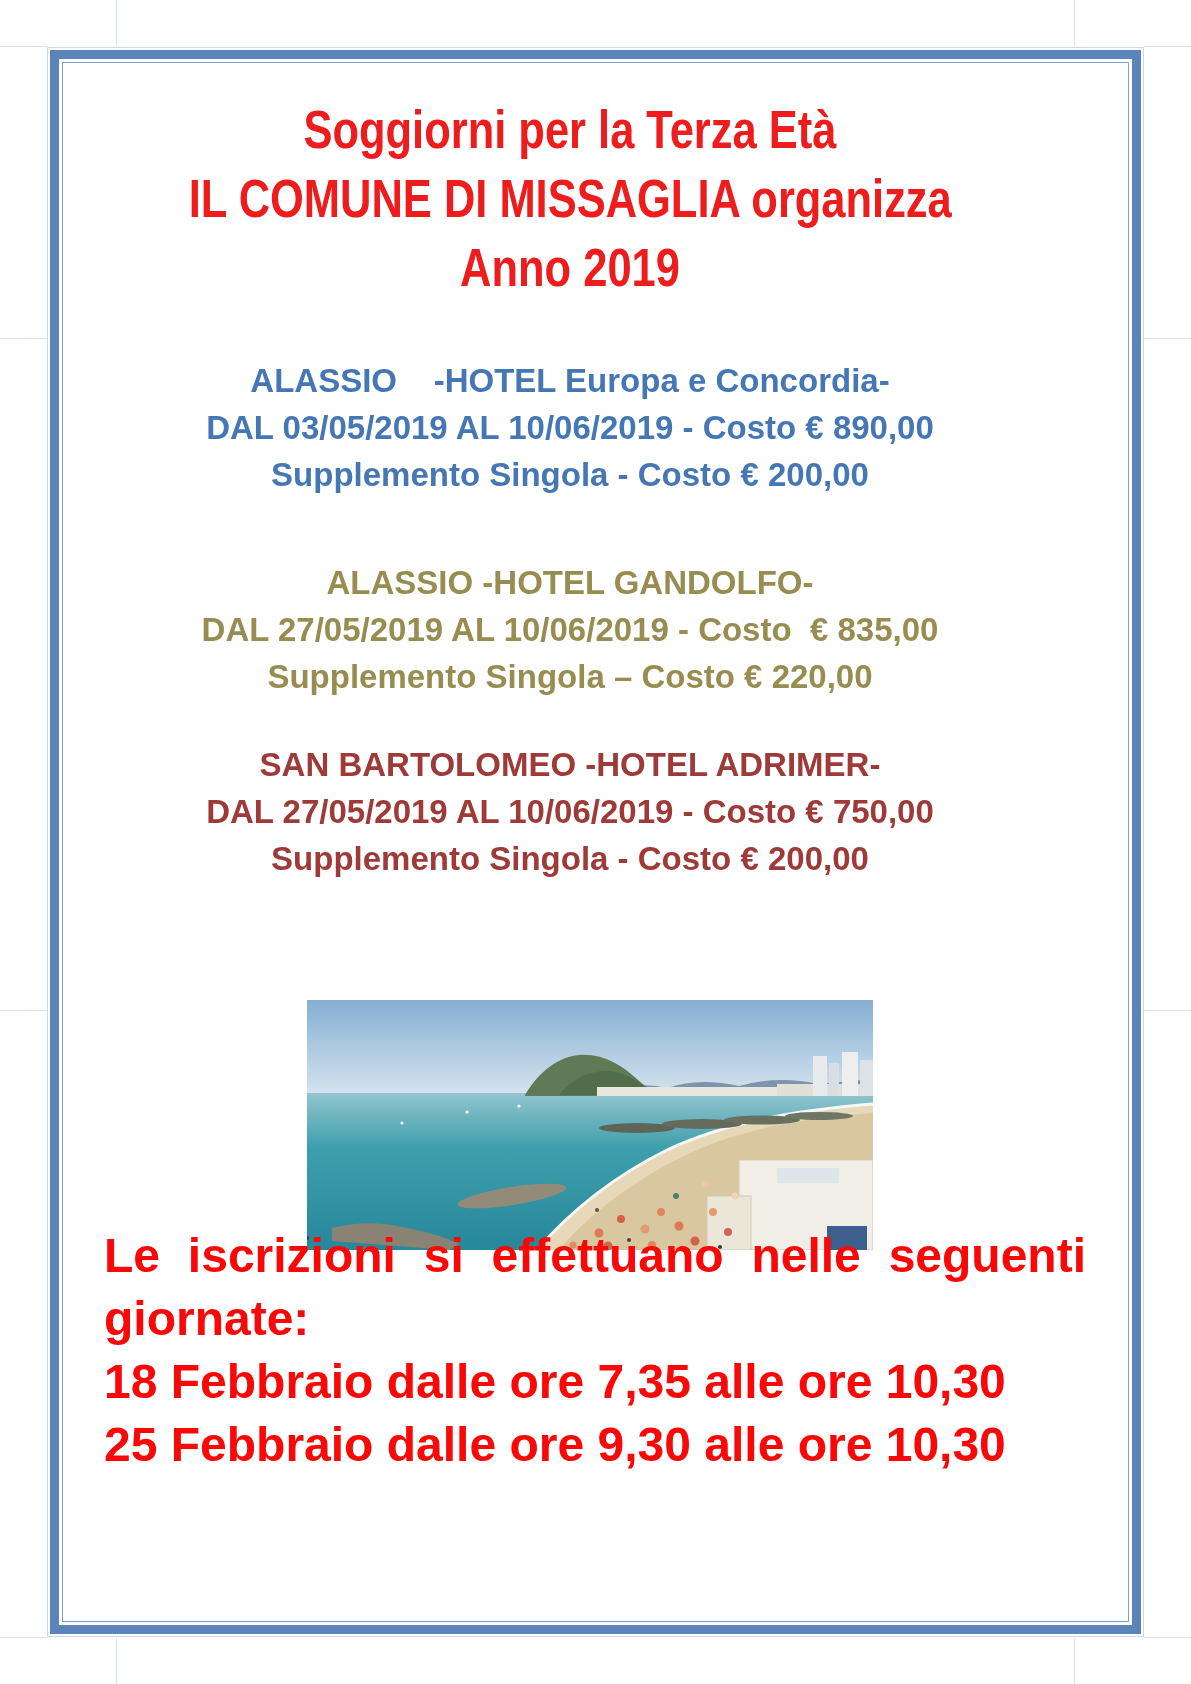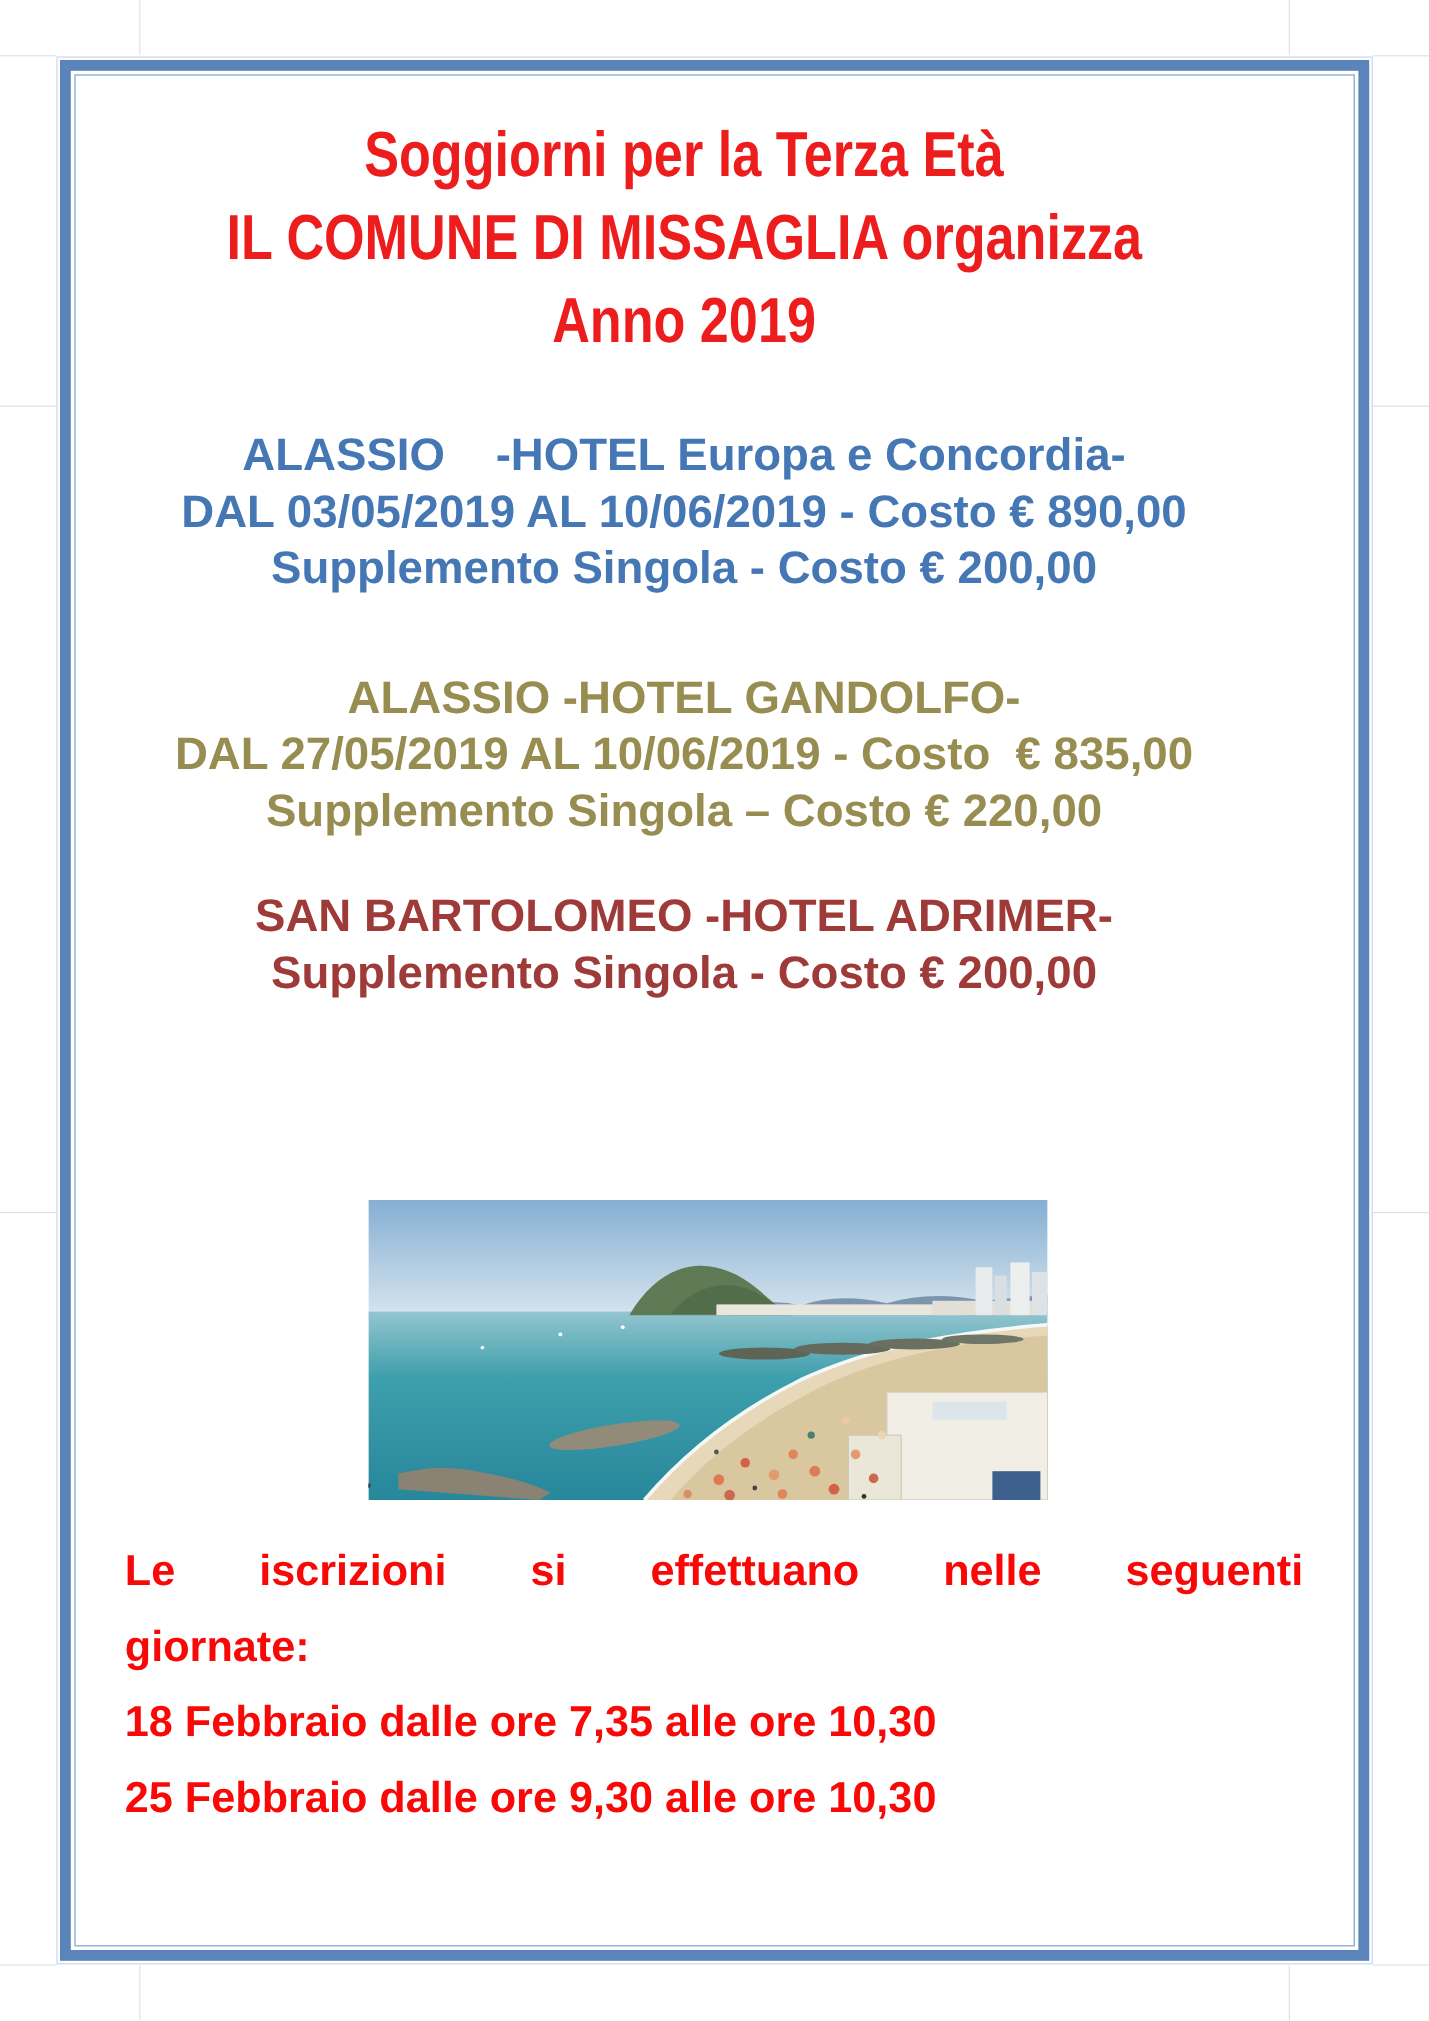--- a/index.html
+++ b/index.html
@@ -25,44 +25,44 @@
 
   .title {
     top: 95px;
     font-size: 53px;
     line-height: 69px;
     margin: 0;
   }
   .cond { display: inline-block; transform: scaleX(0.82); transform-origin: 50% 50%; white-space: pre; }
 
   .offer {
-    font-size: 38px;
+    font-size: 33px;
     line-height: 47px;
   }
   .offer .o-line { white-space: pre-wrap; }
   .offer-0 { top: 357px; }
   .offer-1 { top: 538px; margin-top: 21px; }
   .offer-2 { top: 741px; }
 
   .photo-fig {
     position: absolute;
     left: 307px;
     top: 1000px;
     width: 566px;
     height: 250px;
     margin: 0;
     line-height: 0;
   }
 
   .enroll {
     position: absolute;
     left: 104px;
-    top: 1277px;
+    top: 1224px;
     width: 982px;
-    font-size: 36px;
+    font-size: 48px;
     line-height: 63px;
     text-align: left;
   }
   .enroll .jline { text-align: justify; text-align-last: justify; }
 </style>
 </head>
 <body>
 
 <div class="page">
 
@@ -96,20 +96,21 @@
   </section>
 
   <section class="offer offer-1 centercol" style="color: rgb(152, 141, 81);">
     <div class="o-line">ALASSIO -HOTEL GANDOLFO-</div>
     <div class="o-line">DAL 27/05/2019 AL 10/06/2019 - Costo  € 835,00</div>
     <div class="o-line">Supplemento Singola – Costo € 220,00</div>
   </section>
 
   <section class="offer offer-2 centercol" style="color: rgb(158, 58, 56);">
     <div class="o-line">SAN BARTOLOMEO -HOTEL ADRIMER-</div>
+    <div class="o-line">DAL 27/05/2019 AL 10/06/2019 - Costo € 750,00</div>
     <div class="o-line">Supplemento Singola - Costo € 200,00</div>
   </section>
 
   <figure class="photo-fig" role="img" aria-label="Panorama di spiaggia con mare, ombrelloni, promontorio e palazzi sulla costa">
     <svg viewBox="0 0 566 250" width="566" height="250" xmlns="http://www.w3.org/2000/svg">
       <defs>
         <linearGradient id="sky" x1="0" y1="0" x2="0" y2="1">
           <stop offset="0" stop-color="#85AFD3"></stop>
           <stop offset="1" stop-color="#D9E6EF"></stop>
         </linearGradient>

